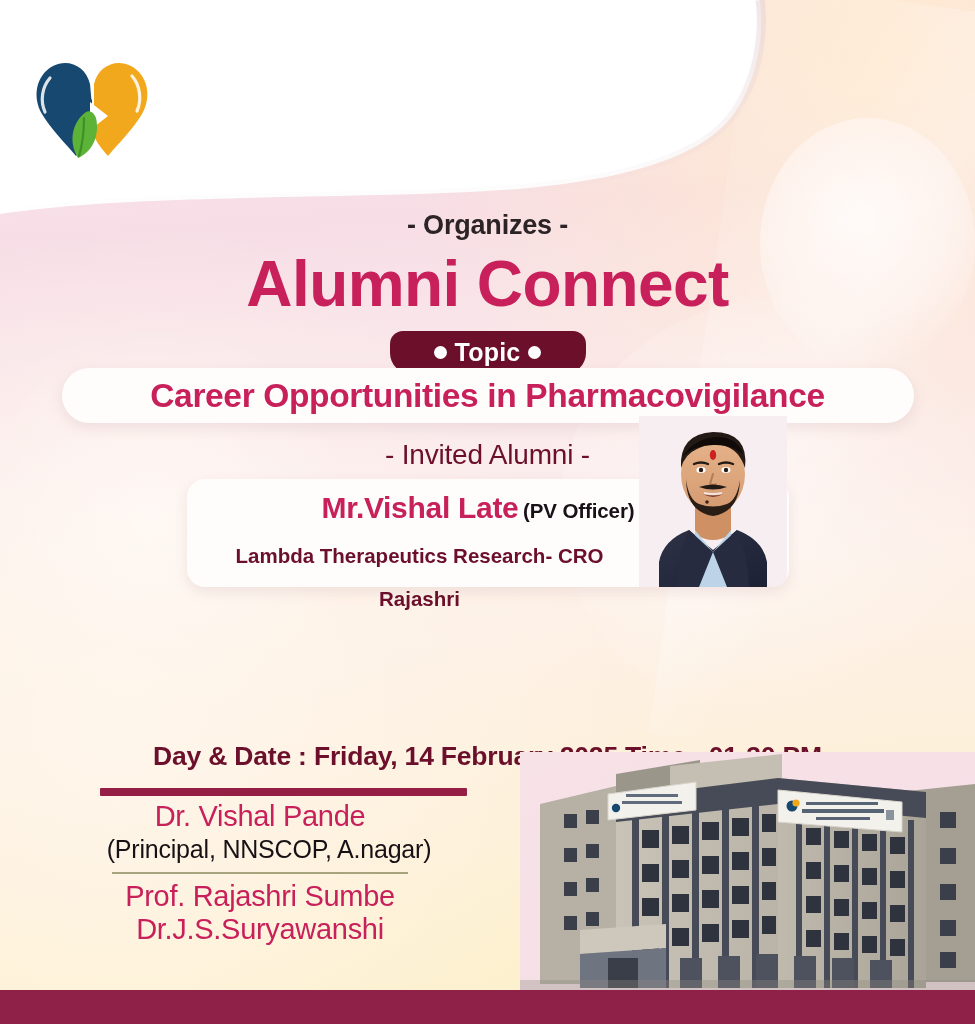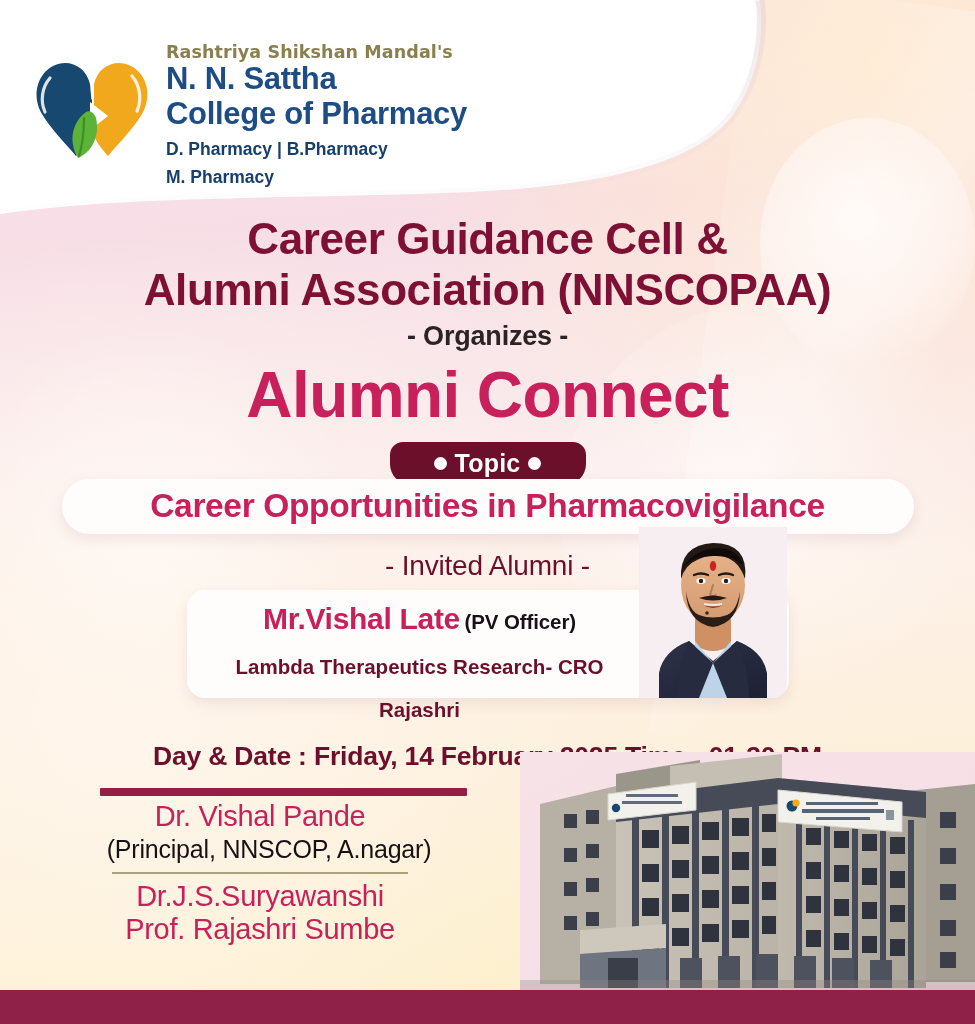--- a/index.html
+++ b/index.html
@@ -71,21 +71,21 @@
     display:flex;align-items:center;justify-content:center;}
   #topic-text{font-size:33.5px;font-weight:bold;color:#c8205a;letter-spacing:-.35px;}
 
   #invited-label{font-size:28px;font-weight:normal;color:#6b0f2b;margin-top:16px;letter-spacing:-.2px;}
 
   
   #speaker-card{position:relative;margin:8px auto 0;width:602px;height:108px;
     background:#fffdfc;border-radius:18px;
     box-shadow:0 5px 14px rgba(150,90,110,.13);}
   #speaker-text{position:absolute;left:18px;top:12px;width:430px;text-align:center;}
-  #sp-name-row{white-space:nowrap;}
+  #sp-name-row{white-space:nowrap;text-align:right;}
   #sp-name{font-size:30px;font-weight:bold;color:#c8205a;letter-spacing:-.3px;}
   #sp-role{font-size:20.5px;font-weight:bold;color:#191018;letter-spacing:-.1px;}
   .sp-org{font-size:20.5px;font-weight:bold;color:#6b0f2b;line-height:1.22;margin-top:18px;}
   #speaker-photo{position:absolute;left:452px;top:-63px;width:148px;height:171px;overflow:hidden;}
   #speaker-photo svg{display:block;}
 
   
   #daterow{position:absolute;left:0;top:741px;width:975px;text-align:center;}
   #daterow .dt{display:inline-block;font-size:26.5px;font-weight:bold;color:#6b0f2b;letter-spacing:-.2px;}
   #divider-bar{position:absolute;left:100px;top:788px;width:367px;height:8px;background:#951e45;border-radius:1px;}
@@ -139,35 +139,24 @@
         <path d="M66,40 L84,58 L66,76 Z" fill="#ffffff" opacity="0.0"></path>
         <path d="M62,46 L80,60 L62,74 Z" fill="#ffffff"></path>
 
         <path d="M22,22 C14,31 12,45 17,56" fill="none" stroke="#ffffff" stroke-width="3.2" stroke-linecap="round" opacity="0.85"></path>
         <path d="M104,20 C112,29 114,44 109,55" fill="none" stroke="#ffffff" stroke-width="3.2" stroke-linecap="round" opacity="0.85"></path>
 
         <path d="M58,56 C44,66 40,86 50,102 C64,96 72,80 68,62 C66,57 62,54 58,56 Z" fill="#5cb338"></path>
         <path d="M56,62 C56,76 54,90 51,100" fill="none" stroke="#3e8f26" stroke-width="2.2" stroke-linecap="round"></path>
       </svg>
     </div>
-    <div id="logo-text">
-      <div class="rsm-line">Rashtriya Shikshan Mandal's</div>
-      <div class="coll-line">N. N. Sattha</div>
-      <div class="coll-line l2">College of Pharmacy</div>
-      <div class="deg-line">D. Pharmacy  |  B.Pharmacy</div>
-      <div class="deg-line">M. Pharmacy</div>
-    </div>
   </div>
 
   <div id="content">
 
-    <div id="org-title" class="ctr">
-      <div class="org-line">Career Guidance Cell &amp;</div>
-      <div class="org-line">Alumni Association (NNSCOPAA)</div>
-    </div>
 
     <div id="organizes" class="ctr">- Organizes -</div>
 
     <div id="event-name" class="ctr">Alumni Connect</div>
 
     <div id="topic-badge">
       <span class="badge-dot"></span>
       <span id="topic-label">Topic</span>
       <span class="badge-dot"></span>
     </div>
@@ -248,22 +237,22 @@
 
   <div id="daterow">
     <span class="dt">Day &amp; Date : Friday, 14 February 2025  Time : 01:30 PM</span>
   </div>
   <div id="divider-bar"></div>
 
   <div id="credits">
     <div class="cred-name">Dr. Vishal Pande</div>
     <div class="cred-role">(Principal, NNSCOP, A.nagar)</div>
     <div id="cred-rule"></div>
+    <div class="cred-name">Prof. Rajashri Sumbe</div>
     <div class="cred-name">Dr.J.S.Suryawanshi</div>
-    <div class="cred-name">Prof. Rajashri Sumbe</div>
   </div>
 
   <div id="building">
     <svg width="455" height="238" viewBox="0 0 455 238" xmlns="http://www.w3.org/2000/svg">
       <defs>
         <linearGradient id="skyG" x1="0" y1="0" x2="1" y2="1">
           <stop offset="0%" stop-color="#f7e2e8"></stop>
           <stop offset="100%" stop-color="#f6dfe6"></stop>
         </linearGradient>
         <linearGradient id="wallL" x1="0" y1="0" x2="1" y2="0">

